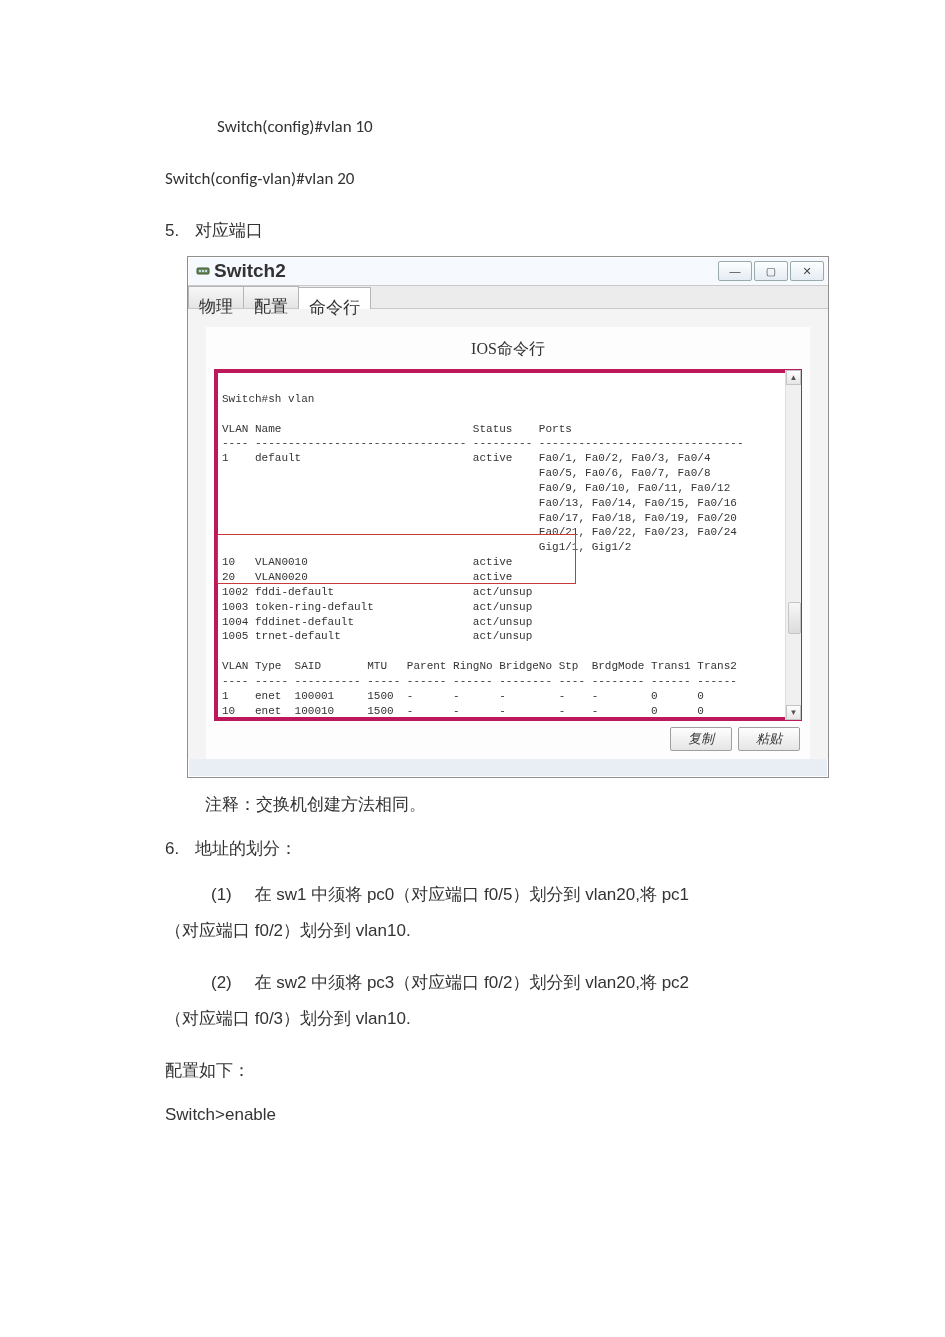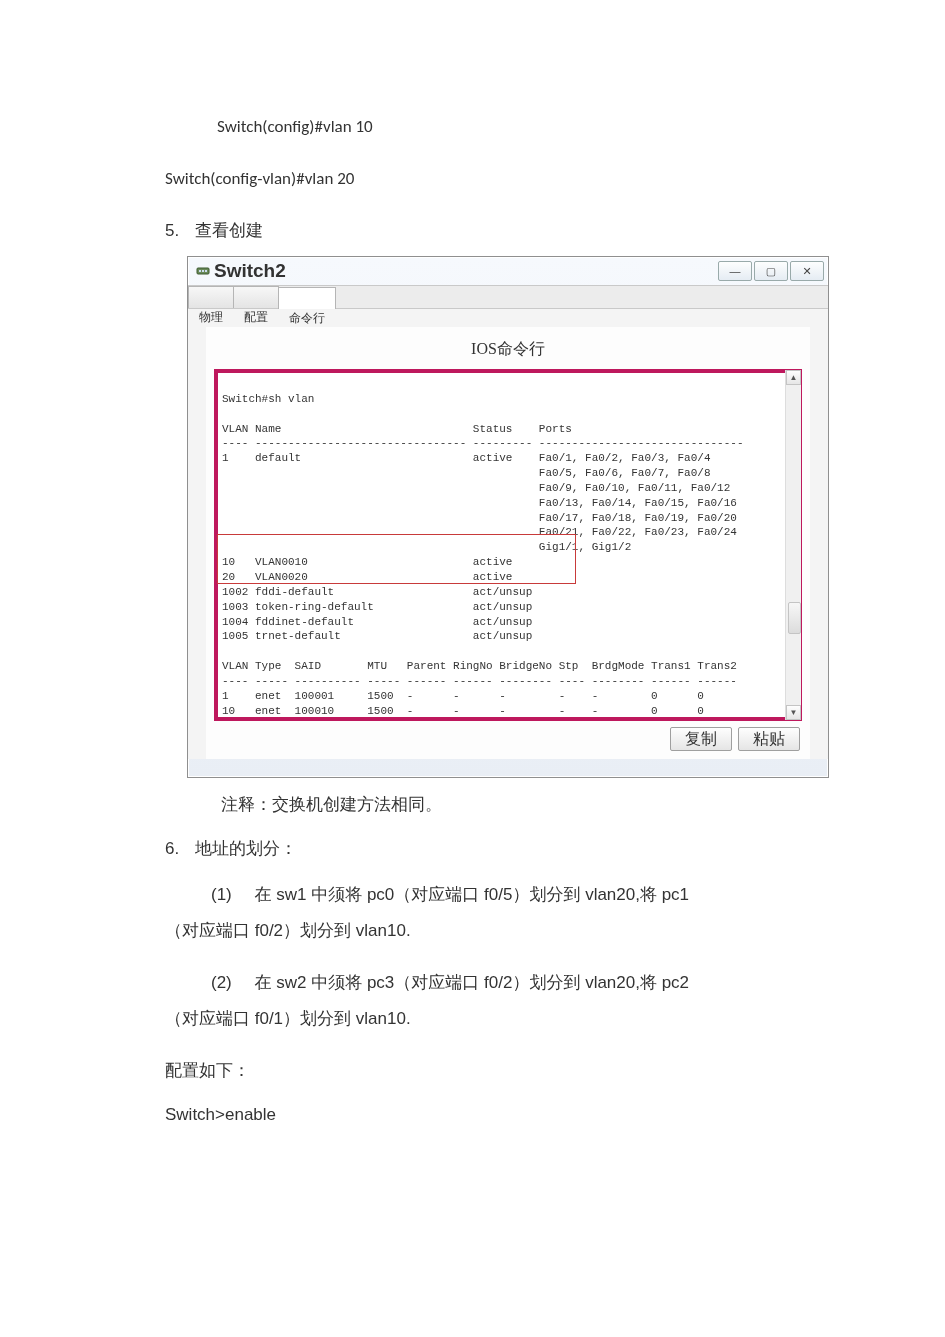--- a/index.html
+++ b/index.html
@@ -23,21 +23,21 @@
   .cmd-line.indent { padding-left: 52px; }
   .cmd-line.noindent { padding-left: 0px; }
   .list-item {
     display: flex;
     margin: 2px 0 8px 0;
   }
   .list-item .num { width: 30px; }
   .sub-item { margin: 12px 0 2px 0; }
   .sub-item .sub-num { display:inline-block; margin-left: 46px; margin-right: 18px; }
   .continuation { margin: 2px 0 18px 0; }
-  .note { margin: 6px 0 10px 56px; }
+  .note { margin: 6px 0 10px 40px; }
   .plain { margin: 10px 0; }
 
   
   .window {
     width: 640px;
     margin: 2px 0 10px 22px;
     border: 1px solid #8f8f8f;
     background: linear-gradient(#f6f9fd, #e9eef5);
     box-shadow: 0 0 0 1px #fff inset;
     font-size: 12px;
@@ -68,26 +68,26 @@
     border-top:1px solid #c9c9c9;
     padding:0;
   }
   .tabs {
     display:flex;
     height:22px;
     background:#ececec;
     border-bottom:1px solid #c9c9c9;
   }
   .tab {
-    padding: 18px 10px 2px 10px;
+    padding: 3px 10px 2px 10px;
     border:1px solid #b5b5b5;
     border-bottom:none;
     margin-right:-1px;
     background:linear-gradient(#f7f7f7,#e4e4e4);
-    font-size:12px;
+    font-size:17px;
     color:#333;
   }
   .tab.active { background:#fff; position:relative; top:1px; }
   .panel {
     background:#fdfdfd;
     margin:18px; padding:4px 0 6px 0;
   }
   .panel-title {
     text-align:center;
     font-size:16px;
@@ -137,35 +137,35 @@
   .btn-row {
     display:flex; justify-content:flex-end;
     padding: 6px 10px 2px 0;
     gap:6px;
   }
   .btn {
     min-width:60px; height:22px;
     border:1px solid #9f9f9f;
     background:linear-gradient(#fefefe,#e5e5e5);
     border-radius:2px;
-    font-size:16px; color:#333;
-    display:flex; align-items:center; justify-content:center;
+    font-size:13px; color:#333;
+    display:flex; align-items:center; justify-content:center;font-style:italic;
   }
 </style>
 </head>
 <body>
 
 <div class="page">
 
   <div class="cmd-line indent">Switch(config)#vlan  10</div>
   <div class="cmd-line noindent">Switch(config-vlan)#vlan  20</div>
 
   <div class="list-item">
     <span class="num">5.</span>
-    <span>查看创建</span>
+    <span>对应端口</span>
   </div>
 
   <div class="window">
     <div class="titlebar">
       <span class="win-icon">
         <svg viewBox="0 0 14 14">
             <rect x="1" y="4" width="12" height="6" rx="1" fill="#6b8a5a" stroke="#3d5a2f"></rect>
             <rect x="3" y="6" width="2" height="2" fill="#cde"></rect>
             <rect x="6" y="6" width="2" height="2" fill="#cde"></rect>
             <rect x="9" y="6" width="2" height="2" fill="#cde"></rect>
@@ -241,18 +241,18 @@
   <div class="sub-item">
     <span class="sub-num">(1)</span>
     <span>在 sw1 中须将 pc0（对应端口 f0/5）划分到 vlan20,将 pc1</span>
   </div>
   <div class="continuation">（对应端口 f0/2）划分到 vlan10.</div>
 
   <div class="sub-item">
     <span class="sub-num">(2)</span>
     <span>在 sw2 中须将 pc3（对应端口 f0/2）划分到 vlan20,将 pc2</span>
   </div>
-  <div class="continuation">（对应端口 f0/1）划分到 vlan10.</div>
+  <div class="continuation">（对应端口 f0/3）划分到 vlan10.</div>
 
   <div class="plain">配置如下：</div>
   <div class="plain">Switch&gt;enable</div>
 
 </div>
 
 </body></html>

